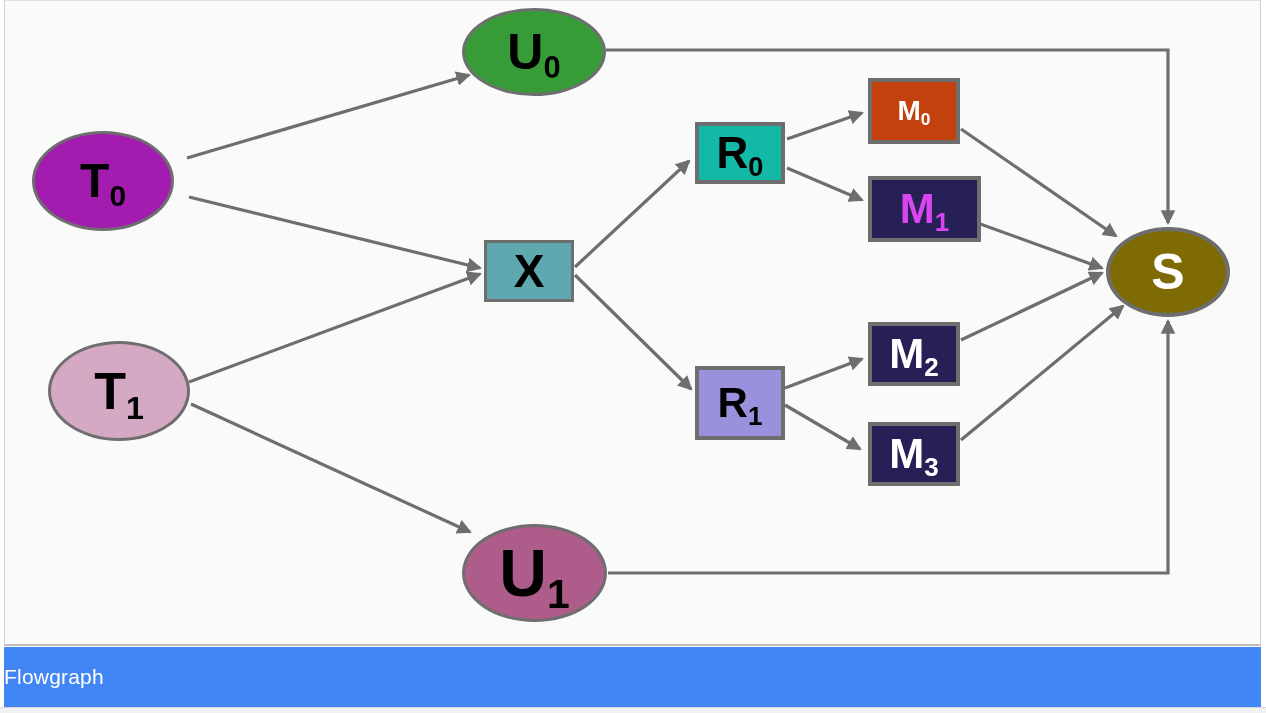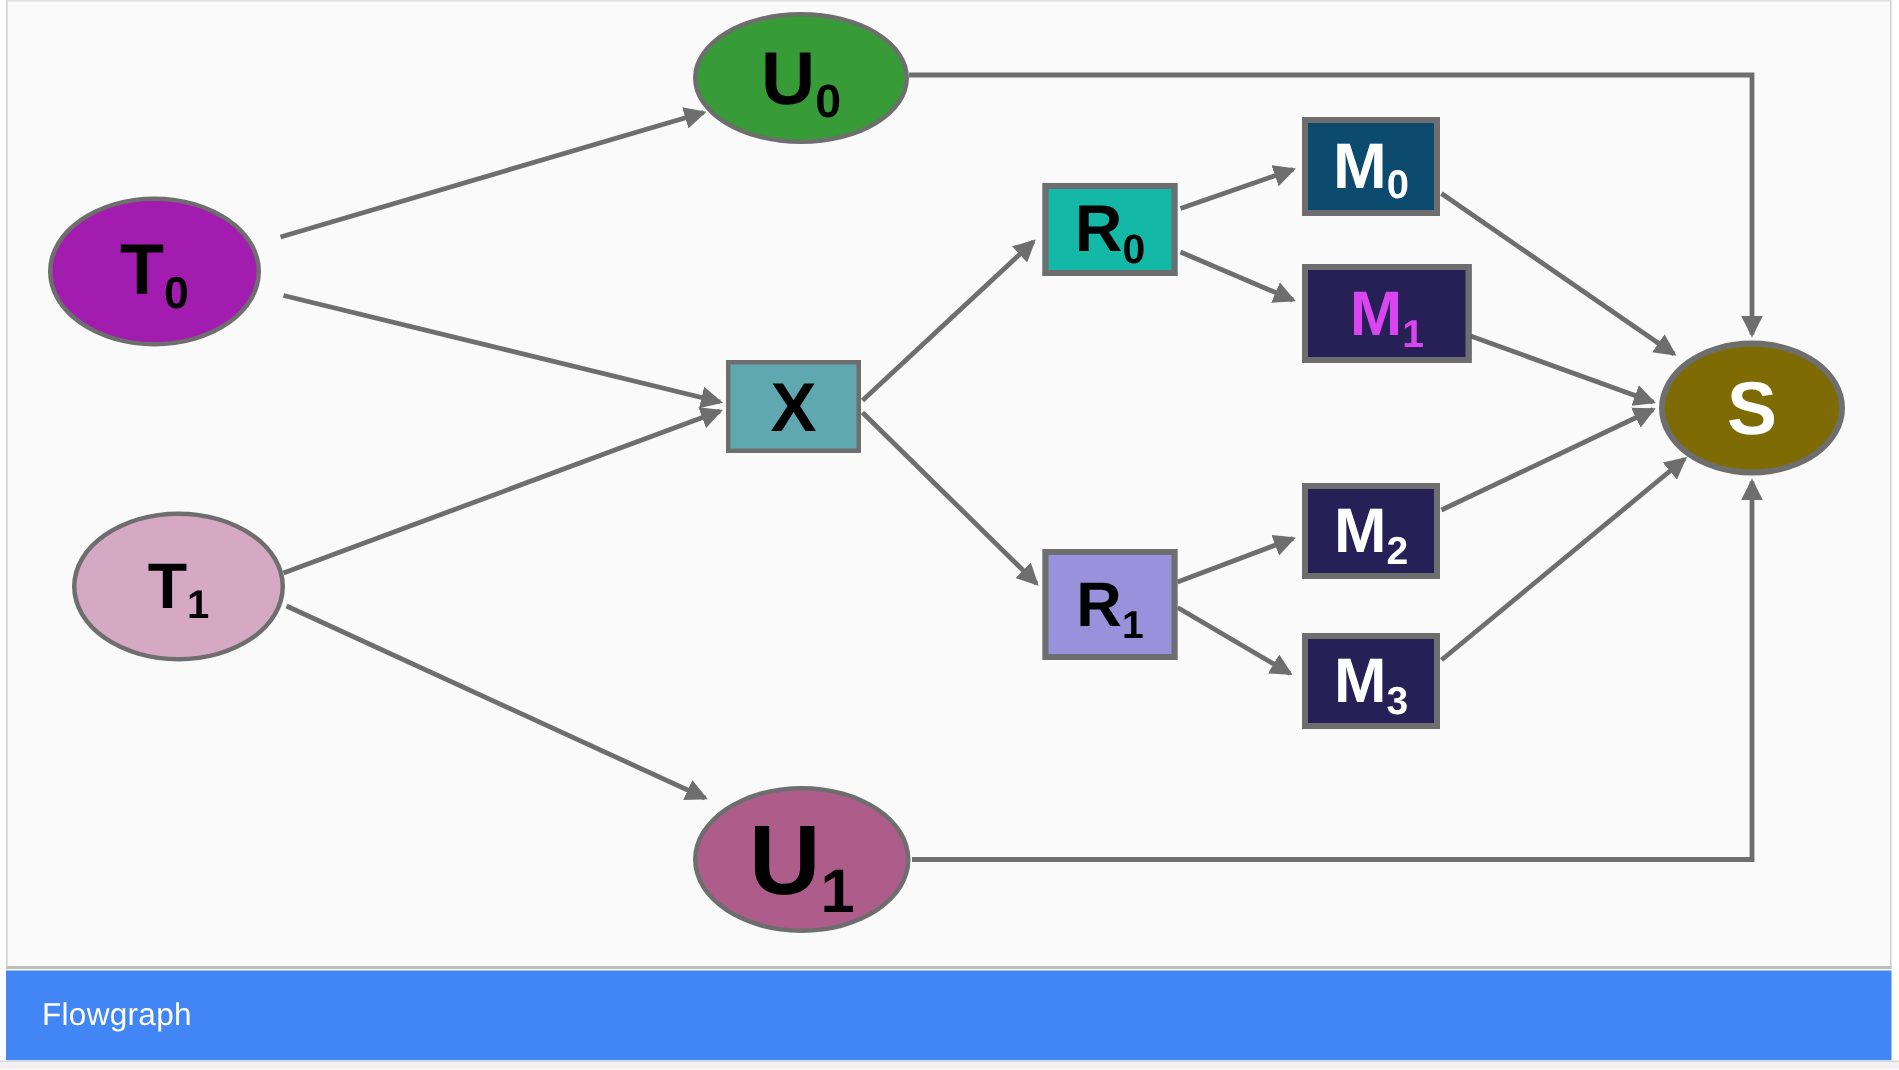--- a/index.html
+++ b/index.html
@@ -25,21 +25,21 @@
     position: absolute; display: flex; align-items: center; justify-content: center;
     border-style: solid; border-color: #6e6e6e;
     font-weight: 700; line-height: 1; user-select: none; cursor: default;
   }
   .node.ellipse { border-radius: 50%; }
   .node .lbl { display: inline-block; white-space: nowrap; }
   .node .sub { font-size: 0.62em; position: relative; top: 0.30em; }
 
   .footer-bar {
     position: absolute; left: 4px; top: 647px; width: 1257px; height: 60px;
-    display: flex; align-items: center; padding-left: 24px;
+    display: flex; align-items: center; 
   }
   .footer-bar .title { font-size: 21px; letter-spacing: 0.2px; }
 
   .bottom-strip {
     position: absolute; left: 0; top: 707px; width: 1266px; height: 6px;
     background: #f1f1f1; border-top: 1px solid #d8d8d8;
   }
 </style>
 </head>
 <body>
@@ -71,39 +71,39 @@
         <polyline points="961,440 1123,306" fill="none" stroke="#6e6e6e" stroke-width="3.2" marker-end="url(#arrowhead)"></polyline>
         <polyline points="606,50 1168,50 1168,223" fill="none" stroke="#6e6e6e" stroke-width="3.2" marker-end="url(#arrowhead)"></polyline>
         <polyline points="608,573 1168,573 1168,321" fill="none" stroke="#6e6e6e" stroke-width="3.2" marker-end="url(#arrowhead)"></polyline>
       </g>
   </svg>
 
   <div class="node-layer" id="node-layer">
       <div class="node ellipse" style="left: 32px; top: 131px; width: 142px; height: 100px; background: #a21caf; color: rgb(0, 0, 0); font-size: 48px; border-width: 3px; border-color: rgb(110, 110, 110);">
         <span class="lbl"><span>T</span><span class="sub">0</span></span>
       </div>
-      <div class="node ellipse" style="left: 48px; top: 341px; width: 142px; height: 100px; background: rgb(213, 168, 196); color: rgb(0, 0, 0); font-size: 43px; border-width: 3px; border-color: rgb(110, 110, 110);">
+      <div class="node ellipse" style="left: 48px; top: 341px; width: 142px; height: 100px; background: rgb(213, 168, 196); color: rgb(0, 0, 0); font-size: 52px; border-width: 3px; border-color: rgb(110, 110, 110);">
         <span class="lbl"><span>T</span><span class="sub">1</span></span>
       </div>
       <div class="node ellipse" style="left: 462px; top: 8px; width: 144px; height: 88px; background: rgb(55, 155, 56); color: rgb(0, 0, 0); font-size: 50px; border-width: 3px; border-color: rgb(110, 110, 110); align-items: center;">
         <span class="lbl"><span>U</span><span class="sub">0</span></span>
       </div>
       <div class="node ellipse" style="left: 462px; top: 524px; width: 145px; height: 98px; background: rgb(174, 93, 139); color: rgb(0, 0, 0); font-size: 66px; border-width: 3px; border-color: rgb(110, 110, 110);">
         <span class="lbl"><span>U</span><span class="sub">1</span></span>
       </div>
       <div class="node rect" style="left: 484px; top: 240px; width: 90px; height: 62px; background: rgb(95, 168, 176); color: rgb(0, 0, 0); font-size: 46px; border-width: 3px; border-color: rgb(110, 110, 110);">
         <span class="lbl"><span>X</span></span>
       </div>
       <div class="node rect" style="left: 695px; top: 122px; width: 90px; height: 62px; background: #14b8a6; color: rgb(0, 0, 0); font-size: 44px; border-width: 4px; border-color: rgb(110, 110, 110);">
         <span class="lbl"><span>R</span><span class="sub">0</span></span>
       </div>
       <div class="node rect" style="left: 695px; top: 366px; width: 90px; height: 74px; background: rgb(154, 145, 220); color: rgb(0, 0, 0); font-size: 42px; border-width: 4px; border-color: rgb(110, 110, 110);">
         <span class="lbl"><span>R</span><span class="sub">1</span></span>
       </div>
-      <div class="node rect" style="left: 868px; top: 78px; width: 92px; height: 66px; background: #0c4a6e; color: rgb(255, 255, 255); font-size: 43px; border-width: 4px; border-color: rgb(110, 110, 110); align-items: center;">
+      <div class="node rect" style="left: 868px; top: 78px; width: 92px; height: 66px; background: #c2410c; color: rgb(255, 255, 255); font-size: 28px; border-width: 4px; border-color: rgb(110, 110, 110); align-items: center;">
         <span class="lbl"><span>M</span><span class="sub">0</span></span>
       </div>
       <div class="node rect" style="left: 868px; top: 176px; width: 113px; height: 66px; background: rgb(38, 32, 87); color: #d946ef; font-size: 42px; border-width: 4px; border-color: rgb(110, 110, 110);">
         <span class="lbl"><span>M</span><span class="sub">1</span></span>
       </div>
       <div class="node rect" style="left: 868px; top: 322px; width: 92px; height: 64px; background: rgb(38, 32, 87); color: #ffffff; font-size: 42px; border-width: 4px; border-color: rgb(110, 110, 110);">
         <span class="lbl"><span>M</span><span class="sub">2</span></span>
       </div>
       <div class="node rect" style="left: 868px; top: 422px; width: 92px; height: 64px; background: rgb(38, 32, 87); color: rgb(255, 255, 255); font-size: 42px; border-width: 4px; border-color: rgb(110, 110, 110);">
         <span class="lbl"><span>M</span><span class="sub">3</span></span>

